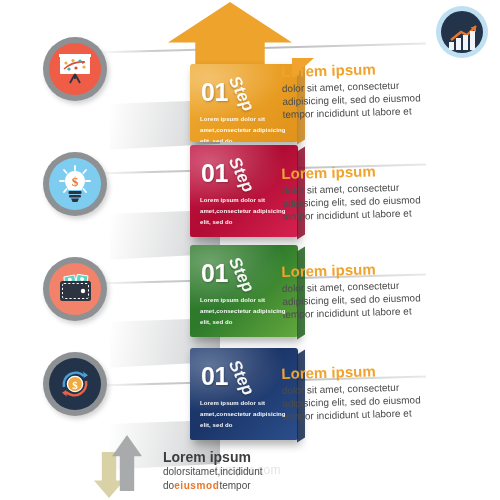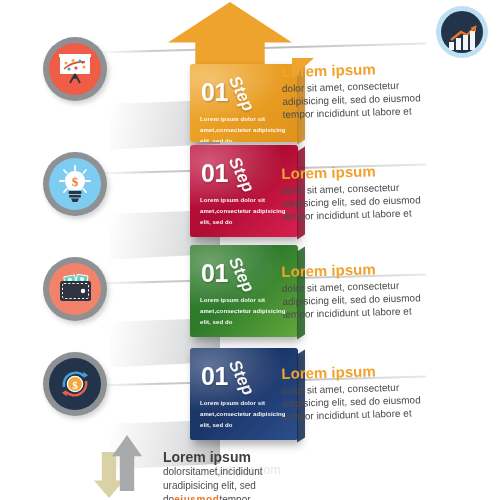--- a/index.html
+++ b/index.html
@@ -255,17 +255,16 @@
     <div class="head">Lorem ipsum</div>
     <div class="body">dolor sit amet, consectetur adipisicing elit, sed do eiusmod tempor incididunt ut labore et</div>
   </div>
 
   <div class="foot-dn"></div>
   <div class="foot-up"></div>
   <div class="wm">tempor.com</div>
   <div class="foot-text">
     <div class="fh">Lorem ipsum</div>
     <div class="fb">dolorsitamet,incididunt</div>
-    <div class="fb">uradipisicing  elit,  sed</div>
     <div class="fb"><span>do</span><span class="hl">eiusmod</span><span>tempor</span></div>
   </div>
 
 </div>
 
 </body></html>

